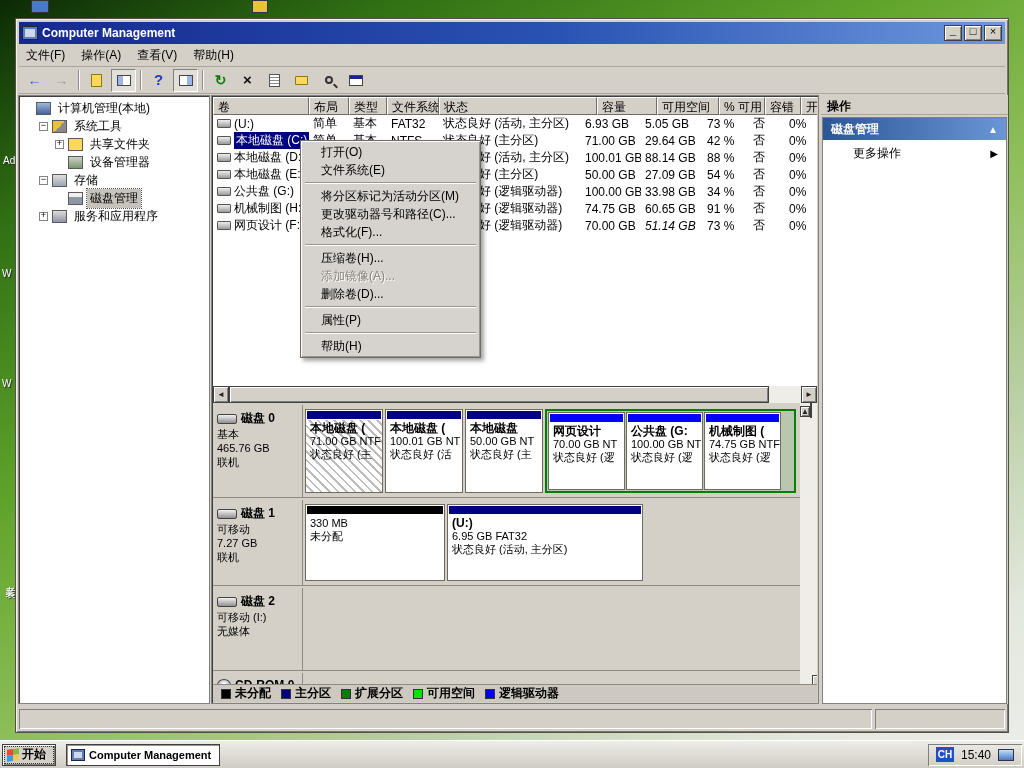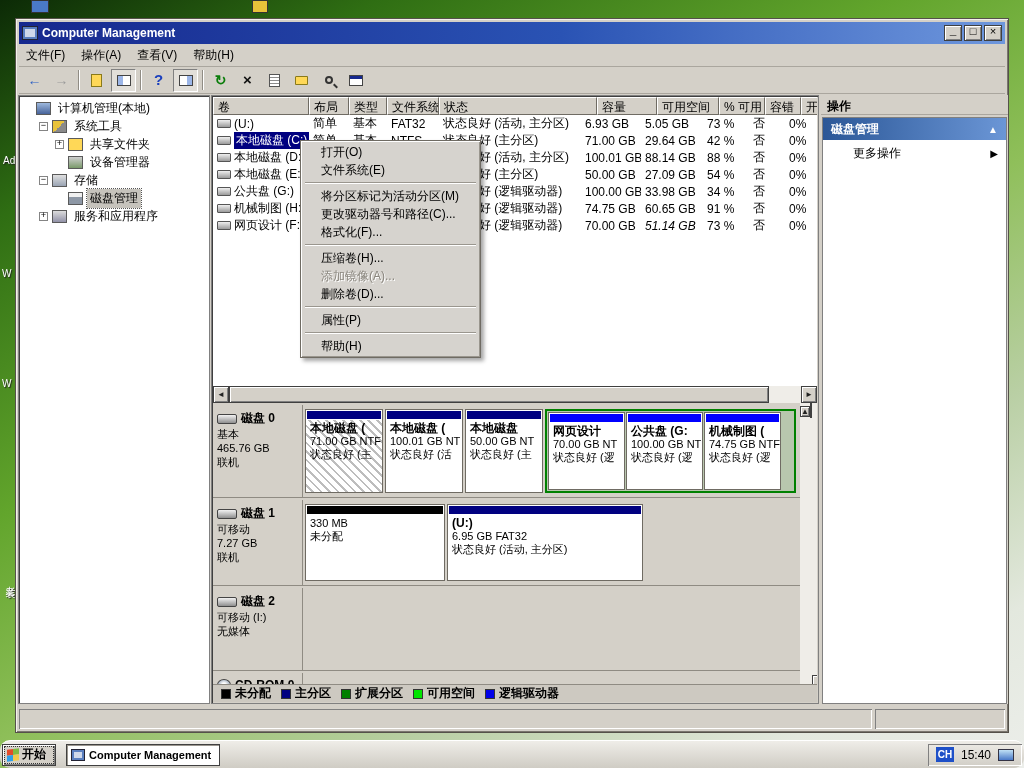--- a/index.html
+++ b/index.html
@@ -117,21 +117,21 @@
 
   
   #ctxmenu { position:absolute; left:300px; top:140px; width:181px; background:#d6d3ce; padding:2px;
              border:1px solid #6f6b63; box-shadow:inset 1px 1px 0 #fff, inset -1px -1px 0 #9a968e, 3px 3px 4px rgba(0,0,0,.35); }
   .mitem { height:18px; line-height:18px; padding-left:18px; white-space:nowrap; }
   .mitem.disabled { color:#8a867e; text-shadow:1px 1px 0 #fff; }
   .msep { height:0; border-top:1px solid #9a968e; border-bottom:1px solid #fff; margin:3px 2px; }
 
   
   #taskbar { position:absolute; left:0; right:0; bottom:0; height:28px; background:linear-gradient(#efede8,#cfccc4);
-             border-top:1px solid #fff; display:flex; align-items:center;border-radius:10px; }
+             border-top:1px solid #fff; display:flex; align-items:center; }
   #startbtn { margin-left:2px; width:54px; height:22px; background:#d4d0c8; border:1px solid #404040;
               box-shadow:inset 1px 1px 0 #fff, inset -1px -1px 0 #808080; display:flex; align-items:center; gap:3px;
               padding:0 4px; font-weight:bold; outline:1px dotted #333; outline-offset:-3px; }
   .flag { width:12px; height:12px; display:grid; grid-template-columns:6px 6px; grid-template-rows:6px 6px; transform:skewY(-6deg); }
   .flag i:nth-child(1){background:#e34b2a;} .flag i:nth-child(2){background:#7fbb42;}
   .flag i:nth-child(3){background:#2f9fe8;} .flag i:nth-child(4){background:#f2c94c;}
   #taskbtn { margin-left:10px; width:154px; height:22px; background:#fff; border:1px solid #404040;
              box-shadow:inset 1px 1px 0 #9a968e; display:flex; align-items:center; gap:4px; padding:0 4px; font-weight:bold; font-size:11px; white-space:nowrap; overflow:hidden;}
   .minicomp { width:14px; height:12px; background:#cfd8ea; border:1px solid #223; box-shadow:inset 0 0 0 2px #5a7fc0; flex:0 0 14px; }
   #tray { margin-left:auto; margin-right:2px; height:22px; box-shadow:inset 1px 1px 0 #808080, inset -1px -1px 0 #fff;

